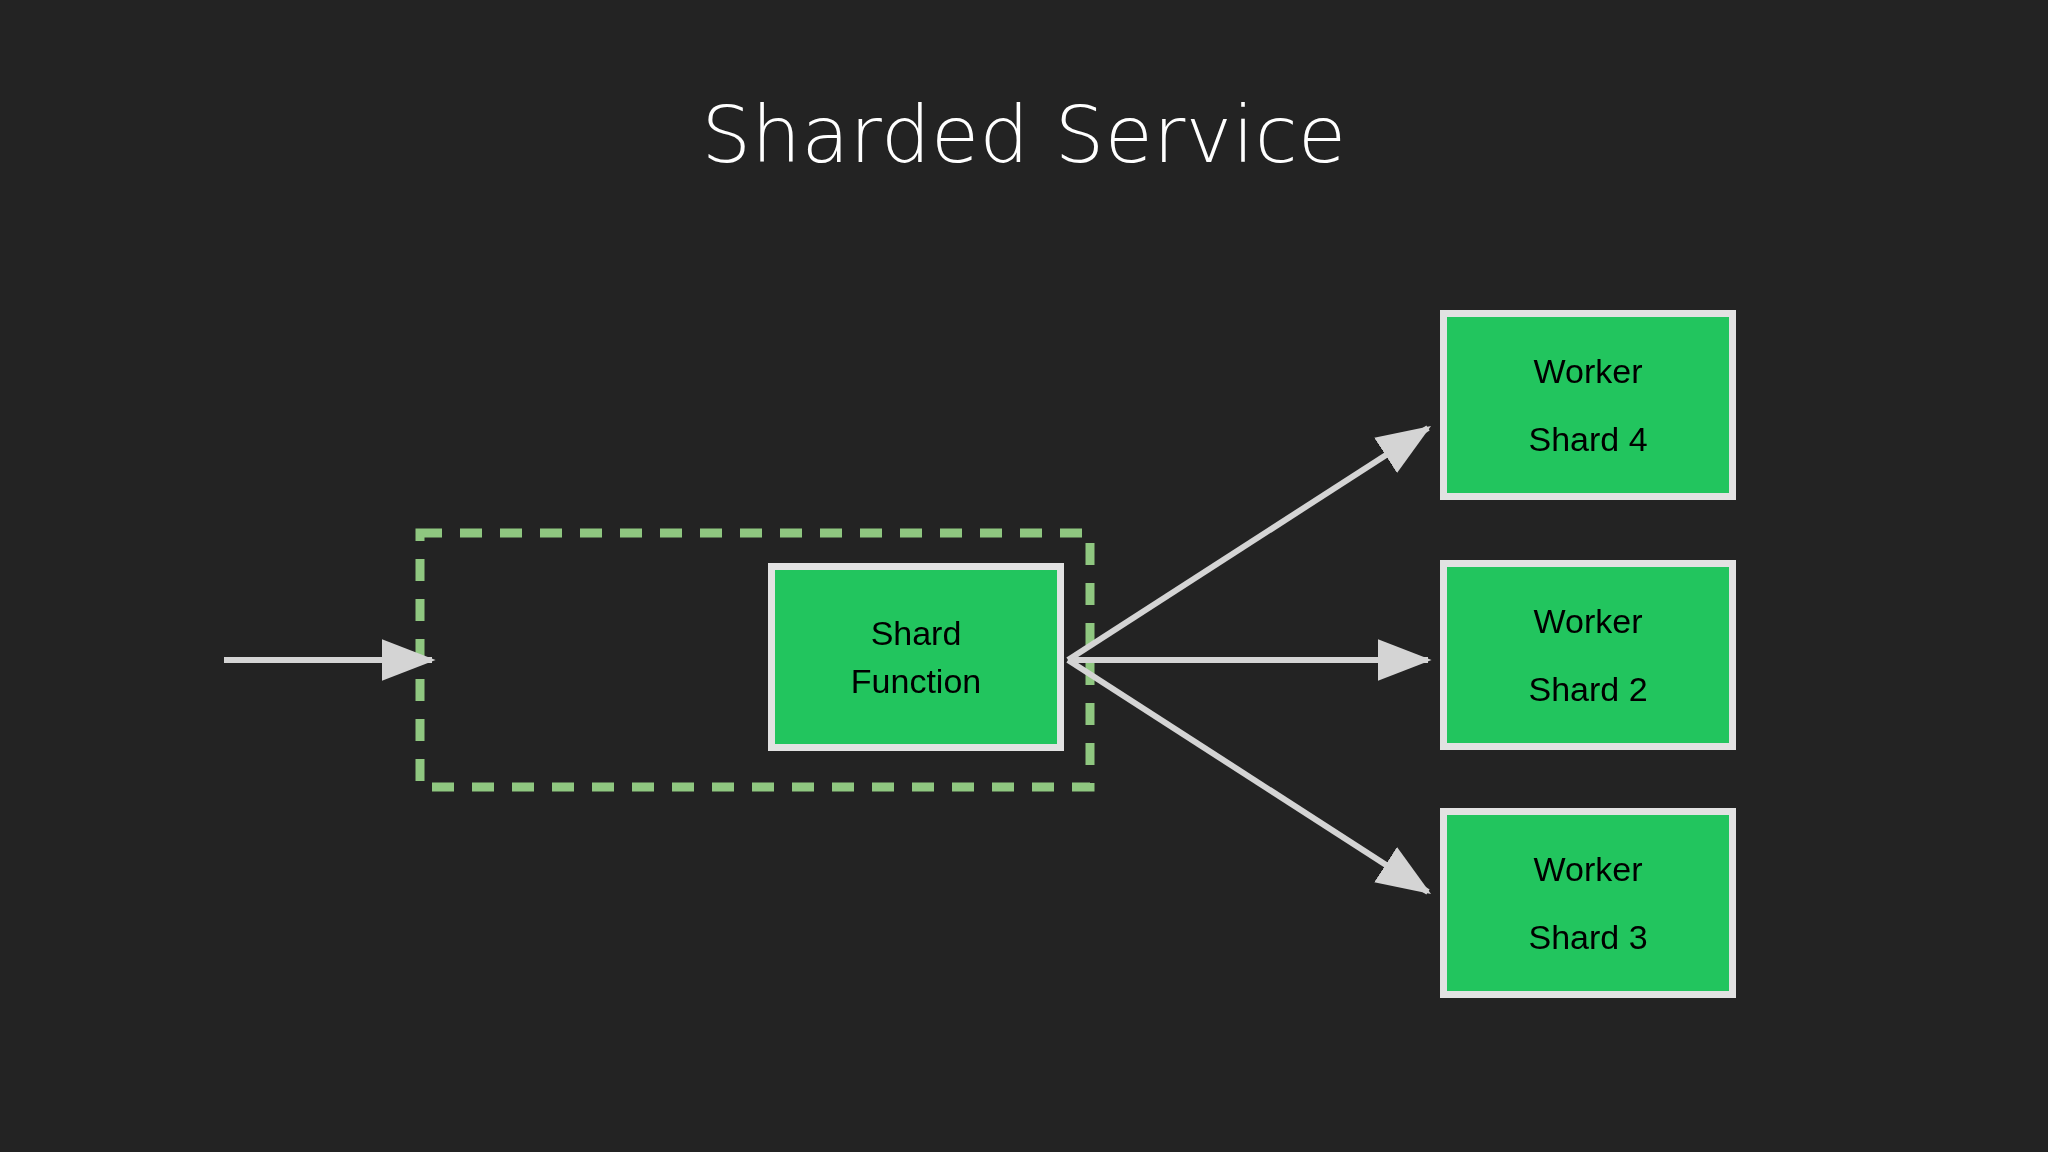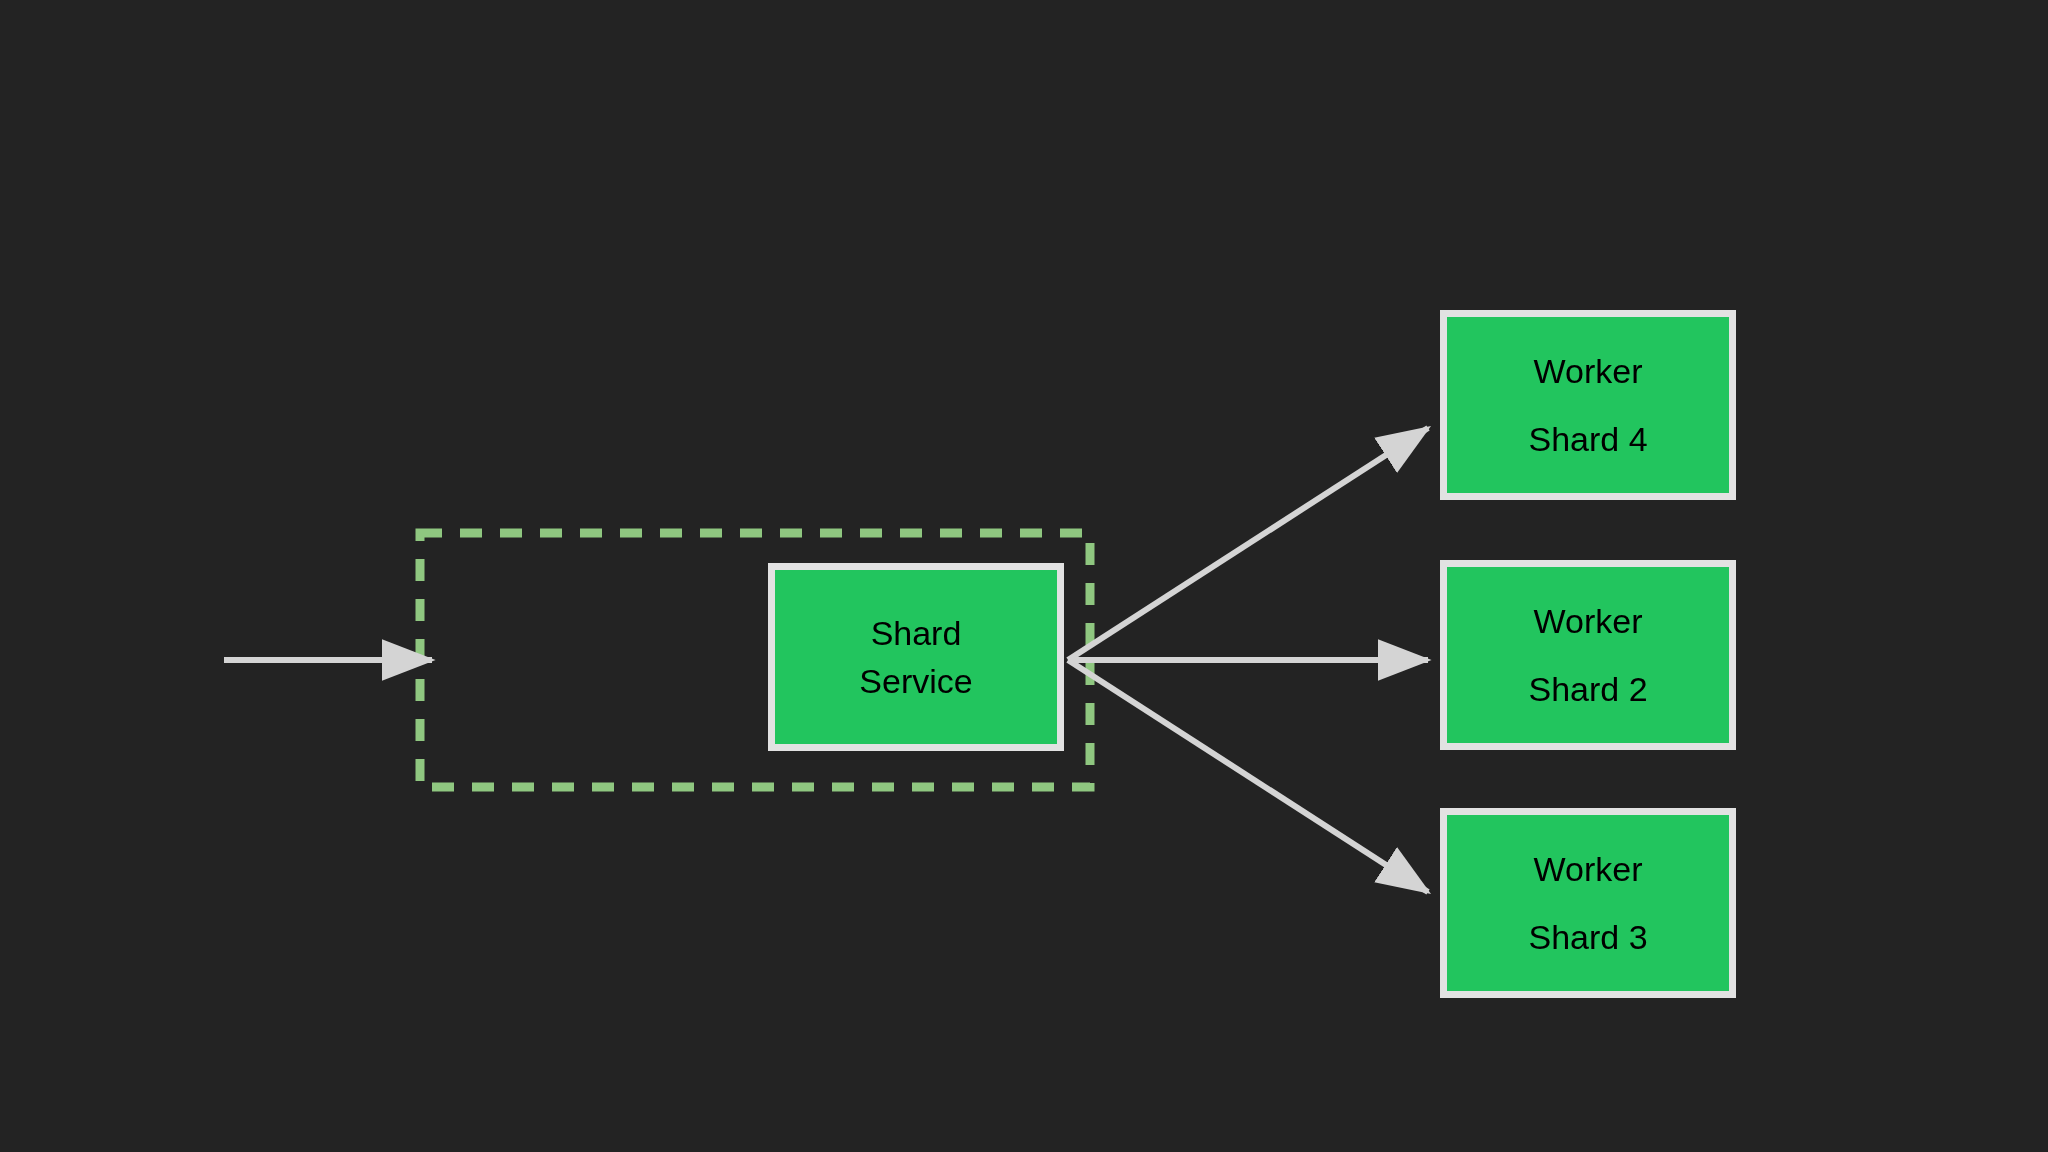--- a/index.html
+++ b/index.html
@@ -74,20 +74,21 @@
   #node-shard-function { left: 768px;  top: 563px; width: 296px; height: 188px; }
   #node-worker-1       { left: 1440px; top: 310px; width: 296px; height: 190px; }
   #node-worker-2       { left: 1440px; top: 560px; width: 296px; height: 190px; }
   #node-worker-3       { left: 1440px; top: 808px; width: 296px; height: 190px; }
 </style>
 </head>
 <body>
 
 <div id="stage">
 
+  <div id="title">Sharded Service</div>
 
   <svg id="wires" viewBox="0 0 2048 1152">
     <defs>
       <marker id="arrowhead" markerWidth="9" markerHeight="7" refX="8.4" refY="3.5" orient="auto" markerUnits="strokeWidth">
         <path d="M0,0 L9,3.5 L0,7 z" fill="#d4d4d4"></path>
       </marker>
     </defs>
 
     <rect x="420" y="533" width="670" height="254" fill="none" stroke="#8fc780" stroke-width="9" stroke-dasharray="22 18" stroke-linecap="butt"></rect>
 
@@ -96,21 +97,21 @@
     <line x1="1068" y1="660" x2="1428" y2="428" stroke="#d4d4d4" stroke-width="6" marker-end="url(#arrowhead)"></line>
 
     <line x1="1068" y1="660" x2="1428" y2="660" stroke="#d4d4d4" stroke-width="6" marker-end="url(#arrowhead)"></line>
 
     <line x1="1068" y1="660" x2="1428" y2="892" stroke="#d4d4d4" stroke-width="6" marker-end="url(#arrowhead)"></line>
   </svg>
 
 
   <div class="node green" id="node-shard-function">
     <span class="line">Shard</span>
-    <span class="line">Service</span>
+    <span class="line">Function</span>
   </div>
 
   <div class="node green worker" id="node-worker-1">
     <span class="line">Worker</span>
     <span class="line">Shard 4</span>
   </div>
 
   <div class="node green worker" id="node-worker-2">
     <span class="line">Worker</span>
     <span class="line">Shard 2</span>

